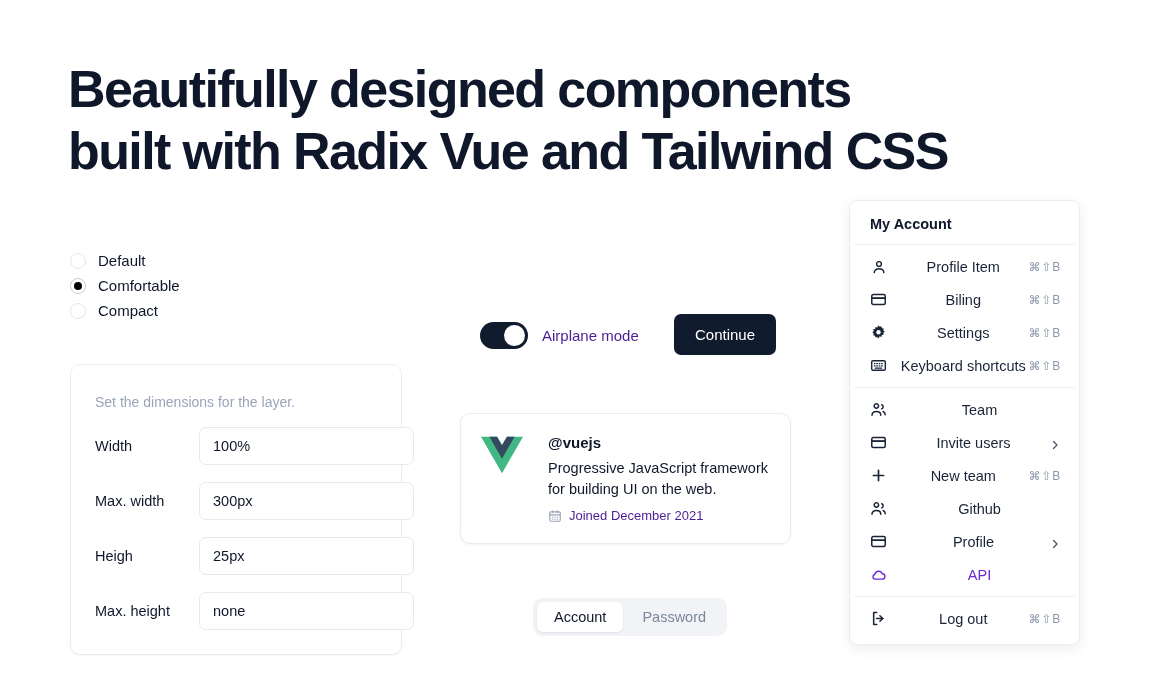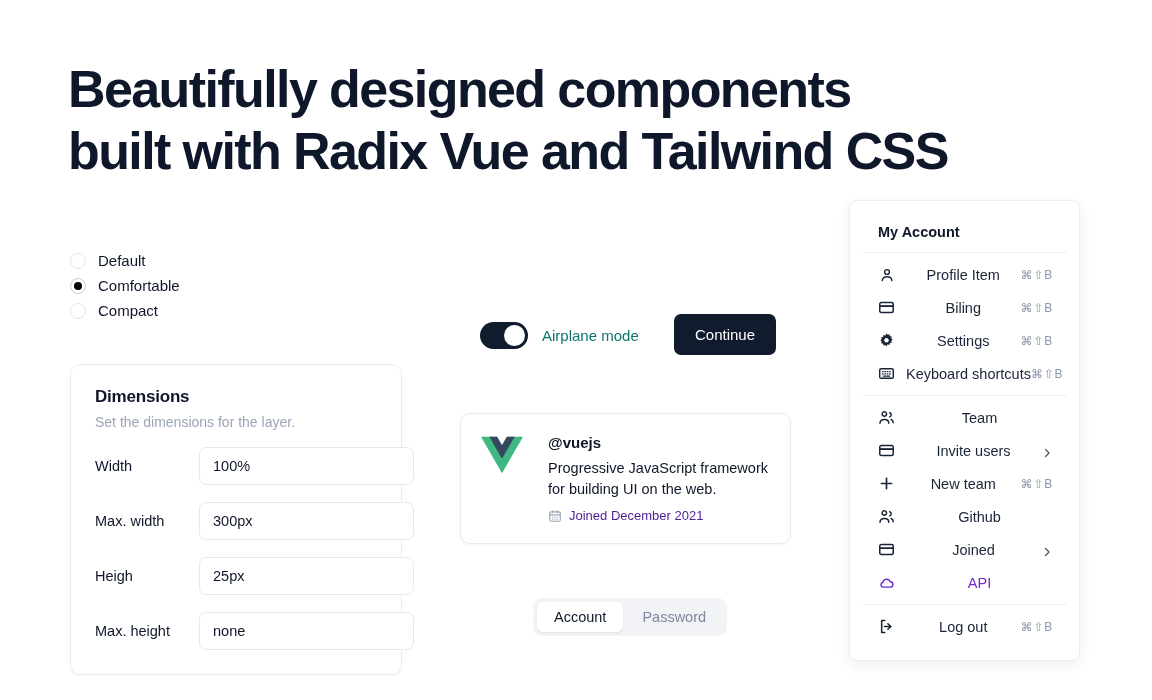--- a/index.html
+++ b/index.html
@@ -138,21 +138,21 @@
     position: absolute;
     top: 3px;
     left: 24px;
     width: 21px;
     height: 21px;
     border-radius: 50%;
     background: #fff;
   }
   .switch-label {
     font-size: 15px;
-    color: #0f766e;
+    color: #4c1d95;
     white-space: nowrap;
   }
   .continue-btn {
     position: absolute;
     left: 674px;
     top: 314px;
     height: 41px;
     padding: 0 21px;
     background: #111b2e;
     color: #ffffff;
@@ -232,21 +232,21 @@
   
   .menu {
     position: absolute;
     left: 849px;
     top: 200px;
     width: 231px;
     background: #fff;
     border: 1px solid #eaedf3;
     border-radius: 8px;
     box-shadow: 0 4px 14px rgba(15,23,42,0.07);
-    padding: 12px;
+    padding: 4px;
     overflow: hidden;
   }
   .menu-header {
     font-size: 14.5px;
     font-weight: 600;
     color: #0f172a;
     padding: 11px 16px 12px 16px;
   }
   .menu-sep {
     height: 1px;
@@ -313,21 +313,20 @@
       <span class="radio-dot checked"></span>
       <span class="radio-label">Comfortable</span>
     </div>
     <div class="radio-row">
       <span class="radio-dot"></span>
       <span class="radio-label">Compact</span>
     </div>
   </div>
 
 <div class="dimensions-card">
-  <div class="dim-title">Dimensions</div>
   <div class="dim-sub">Set the dimensions for the layer.</div>
   <div id="dim-rows">
       <div class="dim-row">
         <label class="dim-label">Width</label>
         <input class="dim-input" type="text" value="100%" style="">
       </div>
       <div class="dim-row">
         <label class="dim-label">Max. width</label>
         <input class="dim-input" type="text" value="300px" style="">
       </div>
@@ -466,21 +465,21 @@
           </span>
           <span class="mi-label">Github</span>
         </div>
         <div class="menu-item">
           <span class="mi-icon">
             <svg width="17" height="17" viewBox="0 0 24 24" fill="none" stroke="currentColor" stroke-width="2.1" stroke-linejoin="round">
               <rect x="2.5" y="5" width="19" height="14" rx="2.2"></rect>
               <path d="M2.5 10h19" stroke-width="2.6"></path>
             </svg>
           </span>
-          <span class="mi-label">Joined</span>
+          <span class="mi-label">Profile</span>
           <span class="mi-chevron"><svg viewBox="0 0 24 24" fill="none" stroke="currentColor" stroke-width="2.6" stroke-linecap="round" stroke-linejoin="round">
               <path d="M9 5l7 7-7 7"></path>
             </svg></span>
         </div>
         <div class="menu-item disabled">
           <span class="mi-icon">
             <svg width="17" height="17" viewBox="0 0 24 24" fill="none" stroke="currentColor" stroke-width="2" stroke-linecap="round" stroke-linejoin="round">
               <path d="M7 18.5h10.2a3.8 3.8 0 0 0 0-7.6 5.4 5.4 0 0 0-10.4 1.1A3.3 3.3 0 0 0 7 18.5z"></path>
             </svg>
           </span>

